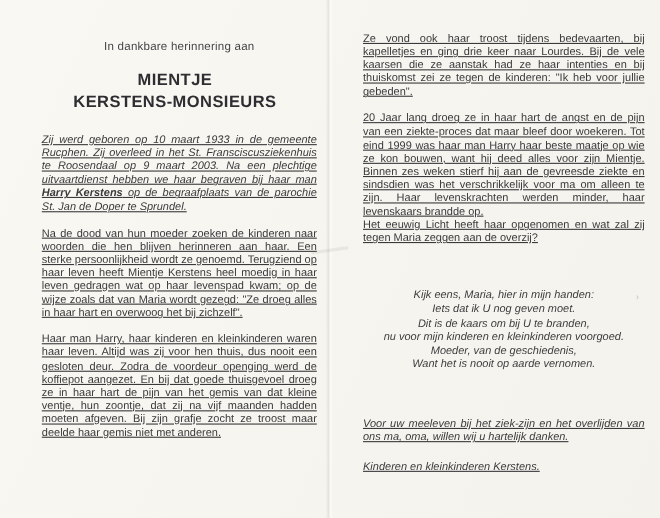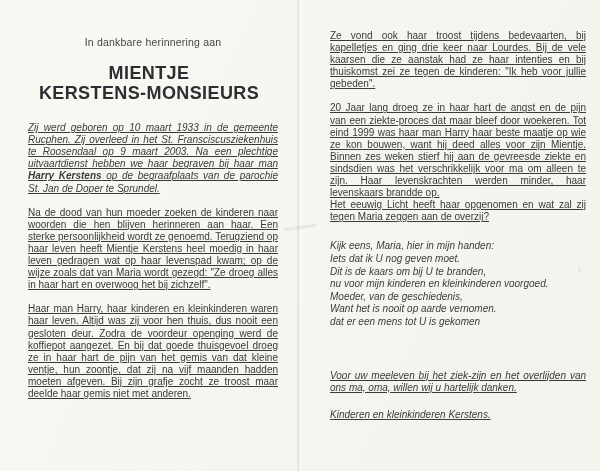--- a/index.html
+++ b/index.html
@@ -47,54 +47,55 @@
     top: 265px;
     font-size: 9px;
     color: rgba(110,105,92,0.35);
   }
   .page {
     position: absolute;
     top: 0;
     font-size: 10px;
     line-height: 12.1px;
   }
-  .page-left  { left: 28px;  width: 250px; }
+  .page-left  { left: 38px;  width: 250px; }
   .page-right { left: 330px; width: 256px; }
 
   .dedication {
     margin-top: 36px;
     text-align: center;
     font-size: 10.5px;
     color: #46464a;
     letter-spacing: 0.2px;
   }
   .name {
     margin: 15px 8px 0 0;
     text-align: center;
     font-weight: bold;
-    font-size: 18px;
+    font-size: 15px;
     line-height: 20px;
     letter-spacing: 0.4px;
     color: #2e2e32;
   }
   .page p {
     margin: 0 0 12px;
     text-align: justify;
     text-decoration: underline;
   }
   .bio {
     margin-top: 19px !important;
     font-style: italic;
   }
   .bio b { font-style: italic; }
   .first-right { margin-top: 30px !important; }
   .no-gap-bottom { margin-bottom: 0 !important; }
   .no-gap-top   { margin-top: 0 !important; }
   .poem {
-    margin-top: 17px;
+    margin-top: 40px;
+    text-align: center;
     font-style: italic;
     line-height: 12.6px;
     color: #3c3c3e;
   }
   .thanks {
     margin-top: 41px !important;
     font-style: italic;
   }
   .signature {
     margin-top: 15px !important;
@@ -134,21 +135,20 @@
 
     <p class="no-gap-top">Het eeuwig Licht heeft haar opgenomen en wat zal zij tegen Maria zeggen aan de overzij?</p>
 
     <div class="poem">
       <div>Kijk eens, Maria, hier in mijn handen:</div>
       <div>Iets dat ik U nog geven moet.</div>
       <div>Dit is de kaars om bij U te branden,</div>
       <div>nu voor mijn kinderen en kleinkinderen voorgoed.</div>
       <div>Moeder, van de geschiedenis,</div>
       <div>Want het is nooit op aarde vernomen.</div>
-      <div>dat er een mens tot U is gekomen</div>
     </div>
 
     <p class="thanks">Voor uw meeleven bij het ziek-zijn en het overlijden van ons ma, oma, willen wij u hartelijk danken.</p>
 
     <p class="signature">Kinderen en kleinkinderen Kerstens.</p>
   </div>
 
 </div>
 
 </body></html>

